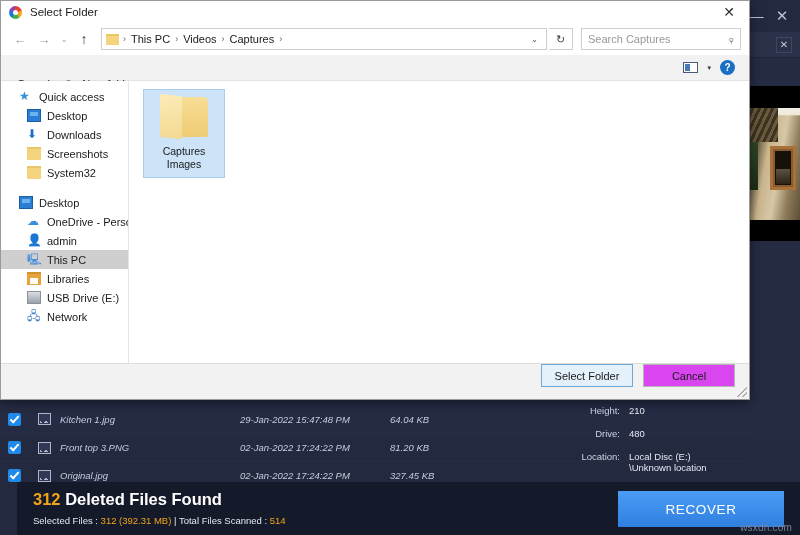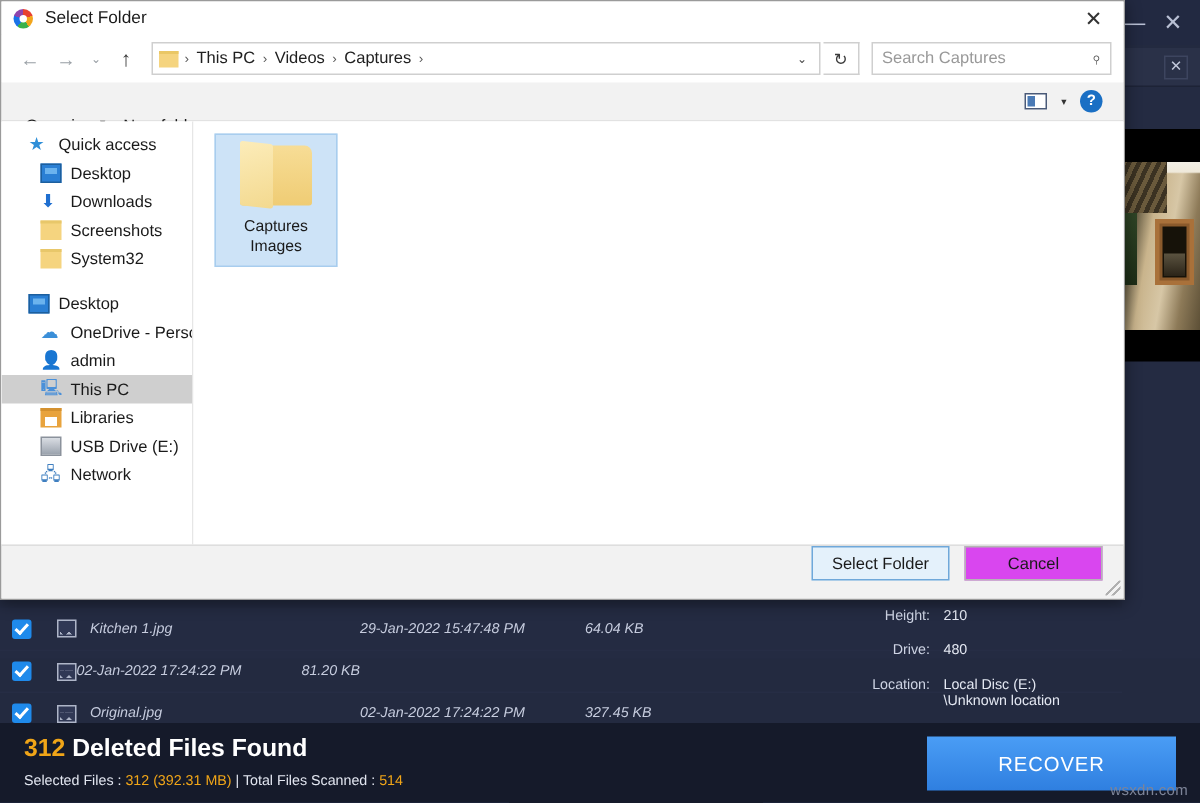--- a/index.html
+++ b/index.html
@@ -106,21 +106,21 @@
   .info-panel {
     position: absolute; right: 52px; top: 405px; width: 190px; bottom: 96px;
     font-size: 9.5px; color: #d0d6e6;
   }
   .info-row { display: flex; margin-bottom: 12px; }
   .info-lbl { width: 62px; text-align: right; color: #cdd3e3; }
   .info-val { margin-left: 9px; color: #e4e8f2; }
   .info-val span { display: block; }
 
   .statusbar {
-    position: absolute; left: 0; right: 0; bottom: 0; height: 53px;
+    position: absolute; left: 17px; right: 0; bottom: 0; height: 53px;
     background: #151a2a;
     margin-top: 12px;
   }
   .sb-head { position: absolute; left: 16px; top: 8px; font-size: 16.5px; color: #ffffff; }
   .sb-head b { color: #f0a518; font-weight: bold; }
   .sb-head span.w { font-weight: bold; }
   .sb-sub { position: absolute; left: 16px; top: 33px; font-size: 9.5px; color: #e2e6f0; }
   .sb-sub i { color: #f0a518; font-style: normal; }
   .recover-btn {
     position: absolute; right: 16px; top: 9px; width: 166px; height: 36px;
@@ -320,20 +320,21 @@
     <div class="bg-row">
       <div class="chk"></div>
       <div class="f-icon"></div>
       <div class="f-name">Kitchen 1.jpg</div>
       <div class="f-date">29-Jan-2022 15:47:48 PM</div>
       <div class="f-size">64.04 KB</div>
     </div>
     <div class="bg-row">
       <div class="chk"></div>
       <div class="f-icon"></div>
+      <div class="f-name">Front top 3.PNG</div>
       <div class="f-date">02-Jan-2022 17:24:22 PM</div>
       <div class="f-size">81.20 KB</div>
     </div>
     <div class="bg-row">
       <div class="chk"></div>
       <div class="f-icon"></div>
       <div class="f-name">Original.jpg</div>
       <div class="f-date">02-Jan-2022 17:24:22 PM</div>
       <div class="f-size">327.45 KB</div>
     </div>

